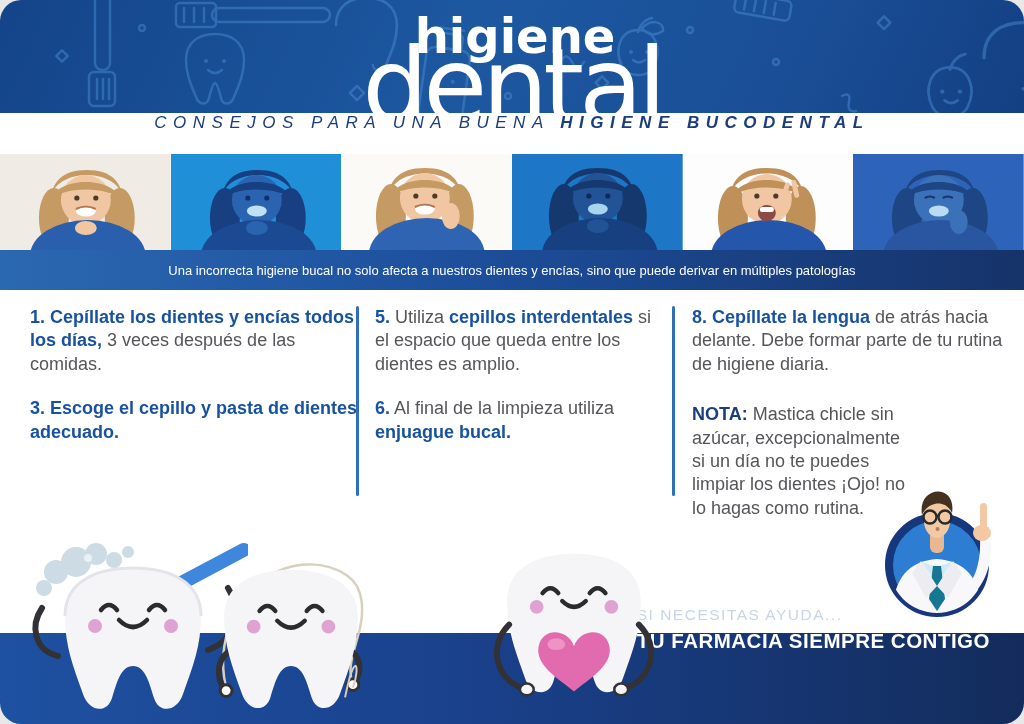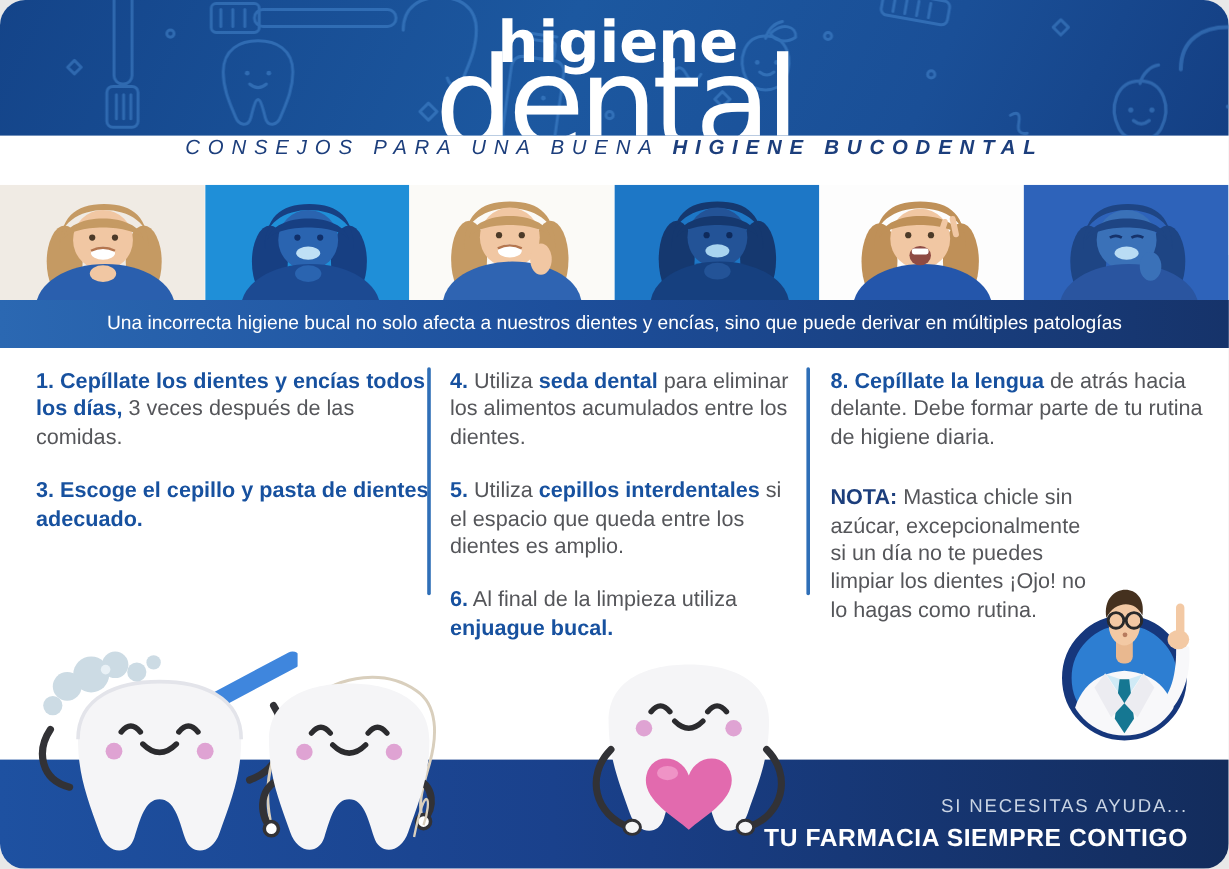--- a/index.html
+++ b/index.html
@@ -31,42 +31,42 @@
   .subtitle .bold{font-weight:700;}
   
   .photos{position:absolute;left:0;top:154px;width:1024px;height:96px;display:flex;}
   .photo{flex:1 1 0;height:96px;}
   .photo svg{display:block;width:100%;height:96px;}
   
   .banner{
     position:absolute;left:0;top:250px;width:1024px;height:40px;
     background:linear-gradient(90deg,#2b68b2 0%,#1d4f9c 45%,#16336a 100%);
     display:flex;align-items:center;justify-content:center;
-    color:#ffffff;font-size:16px;
+    color:#ffffff;font-size:13px;
   }
   
   .col{position:absolute;top:306px;font-size:18px;line-height:1.3;}
   .col1{left:30px;width:338px;}
   .col2{left:375px;width:292px;}
   .col3{left:692px;width:322px;}
   .tip{margin:0 0 21px 0;}
   .b{color:#17519f;font-weight:700;}
   .r{color:#55565a;font-weight:400;}
   .nb{color:#1c3e7c;font-weight:700;}
   .nota-row{display:flex;align-items:flex-start;}
   .nota-text{width:214px;margin-top:6px;}
   .divider{position:absolute;top:306px;width:3px;height:190px;background:#2f6fb7;border-radius:2px;}
   .div1{left:356px;}
   .div2{left:672px;}
   
   .band{
     position:absolute;left:0;top:633px;width:1024px;height:91px;z-index:1;
     background:linear-gradient(90deg,#1e51a1 0%,#1a418c 45%,#132c5c 100%);
   }
-  .footer{position:absolute;right:34px;top:664px;text-align:right;z-index:2;}
+  .footer{position:absolute;right:34px;top:606px;text-align:left;z-index:2;}
   .footer-line1{color:#c9d4e4;font-size:15.5px;letter-spacing:1.5px;font-weight:400;}
   .footer-line2{color:#ffffff;font-size:20.5px;letter-spacing:.5px;font-weight:700;margin-top:5px;}
   
   .tooth-char{position:absolute;z-index:4;}
   .tc1{left:18px;top:538px;}
   .tc2{left:196px;top:550px;}
   .tc3{left:474px;top:542px;}
   .badge{position:absolute;left:878px;top:477px;z-index:4;}
 </style>
 </head>
@@ -261,21 +261,20 @@
   </div>
 
   <div class="col col1">
     <p class="tip"><span class="b">1. Cepíllate los dientes y encías todos los días,</span><span class="r"> 3 veces después de las comidas.</span></p>
     <p class="tip"><span class="b">3. Escoge el cepillo y pasta de dientes adecuado.</span></p>
   </div>
 
   <div class="divider div1"></div>
 
   <div class="col col2">
-    <p class="tip"><span class="b">4.</span><span class="r"> Utiliza </span><span class="b">seda dental</span><span class="r"> para eliminar los alimentos acumulados entre los dientes.</span></p>
     <p class="tip"><span class="b">5.</span><span class="r"> Utiliza </span><span class="b">cepillos interdentales</span><span class="r"> si el espacio que queda entre los dientes es amplio.</span></p>
     <p class="tip"><span class="b">6.</span><span class="r"> Al final de la limpieza utiliza </span><span class="b">enjuague bucal.</span></p>
   </div>
 
   <div class="divider div2"></div>
 
   <div class="col col3">
     <p class="tip"><span class="b">8. Cepíllate la lengua</span><span class="r"> de atrás hacia delante. Debe formar parte de tu rutina de higiene diaria.</span></p>
     <div class="nota-row">
       <p class="tip nota-text"><span class="nb">NOTA:</span><span class="r"> Mastica chicle sin azúcar, excepcionalmente si un día no te puedes limpiar los dientes ¡Ojo! no lo hagas como rutina.</span></p>

